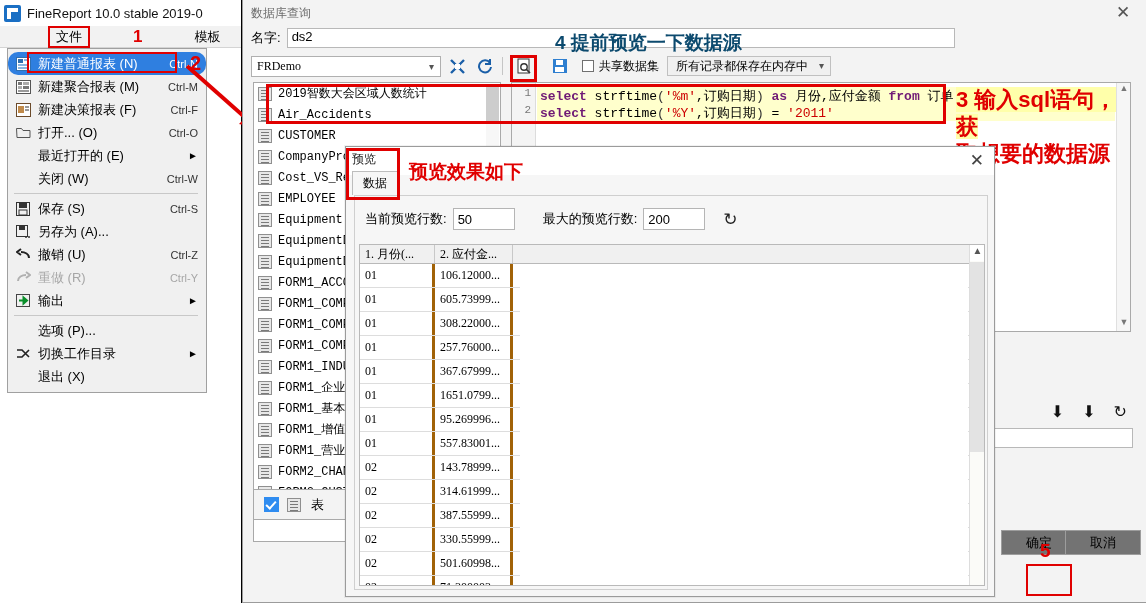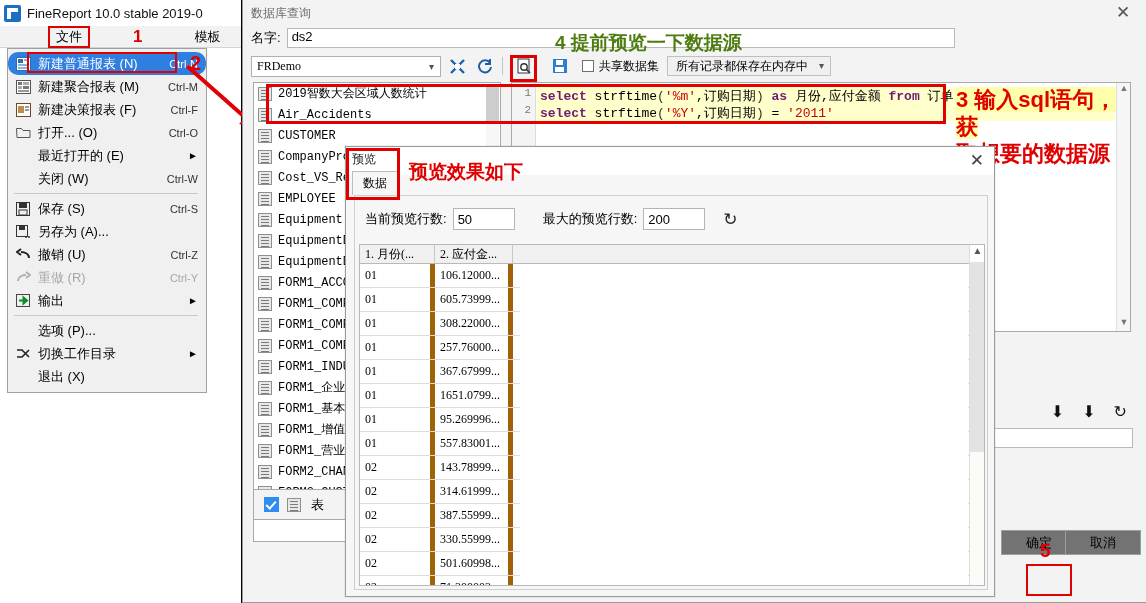--- a/index.html
+++ b/index.html
@@ -204,21 +204,21 @@
   }
 
   .ann3 {
     position:absolute; left: 956px; top: 86px; width: 182px;
     color:#e00000; font-weight:bold; font-size: 22px; line-height: 27px;
   }
   .ann3 .hl { background:#ffffaa; }
 
   .ann4 {
     position:absolute; left: 555px; top: 30px;
-    color:#4d7c0f; font-weight:bold; font-size: 19px; white-space:nowrap;
+    color:#0c4a6e; font-weight:bold; font-size: 19px; white-space:nowrap;
   }
 
   
   .dq-sorttools {
     position:absolute; right: 12px; top: 378px; display:flex; gap: 18px;
     font-size: 16px; color:#111;
   }
   .dq-sortinput {
     position:absolute; left: 262px; top: 404px; width: 622px; height: 20px;
     background:#fff; border:1px solid #b8b8b8;
@@ -282,21 +282,21 @@
   }
   .pv-head .c {
     border-right:1px solid #c8c8c8; display:flex; align-items:center;
     padding-left:5px; font-family:Liberation Serif, serif; white-space:nowrap;
   }
   .pv-head .c1 { width: 75px; }
   .pv-head .c2 { width: 78px; }
   .pv-head .cfill { flex: 1 1 auto; border-right:none;}
   .pv-row { height: 24px; display:flex; border-bottom:1px solid #dddddd; font-size:12px; }
   .pv-row .c {
-    border-right:5px solid #a16207; display:flex; align-items:center; padding-left:5px;
+    border-right:3px solid #a16207; display:flex; align-items:center; padding-left:5px;
     font-family:"Liberation Serif", serif;
   }
   .pv-row .c1 { width: 75px; }
   .pv-row .c2 { width: 78px; }
   .pv-row .cfill { flex:1 1 auto; border-right:none; background:#fff; }
   .pv-vscroll {
     position:absolute; right:0; top:0; width: 15px; height: 340px; background:#fbfbf8;
     border-left:1px solid #ddd;
   }
   .pv-vscroll .up { position:absolute;left:0;top:0;width:15px;height:16px;text-align:center;font-size:10px;color:#555;background:#fff;}

